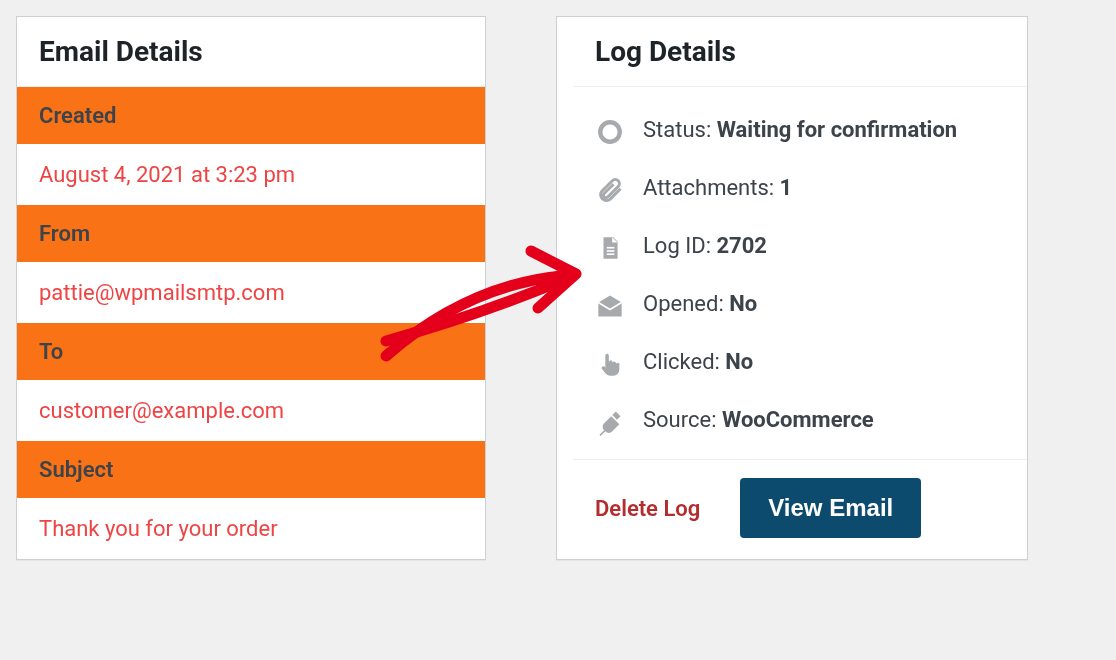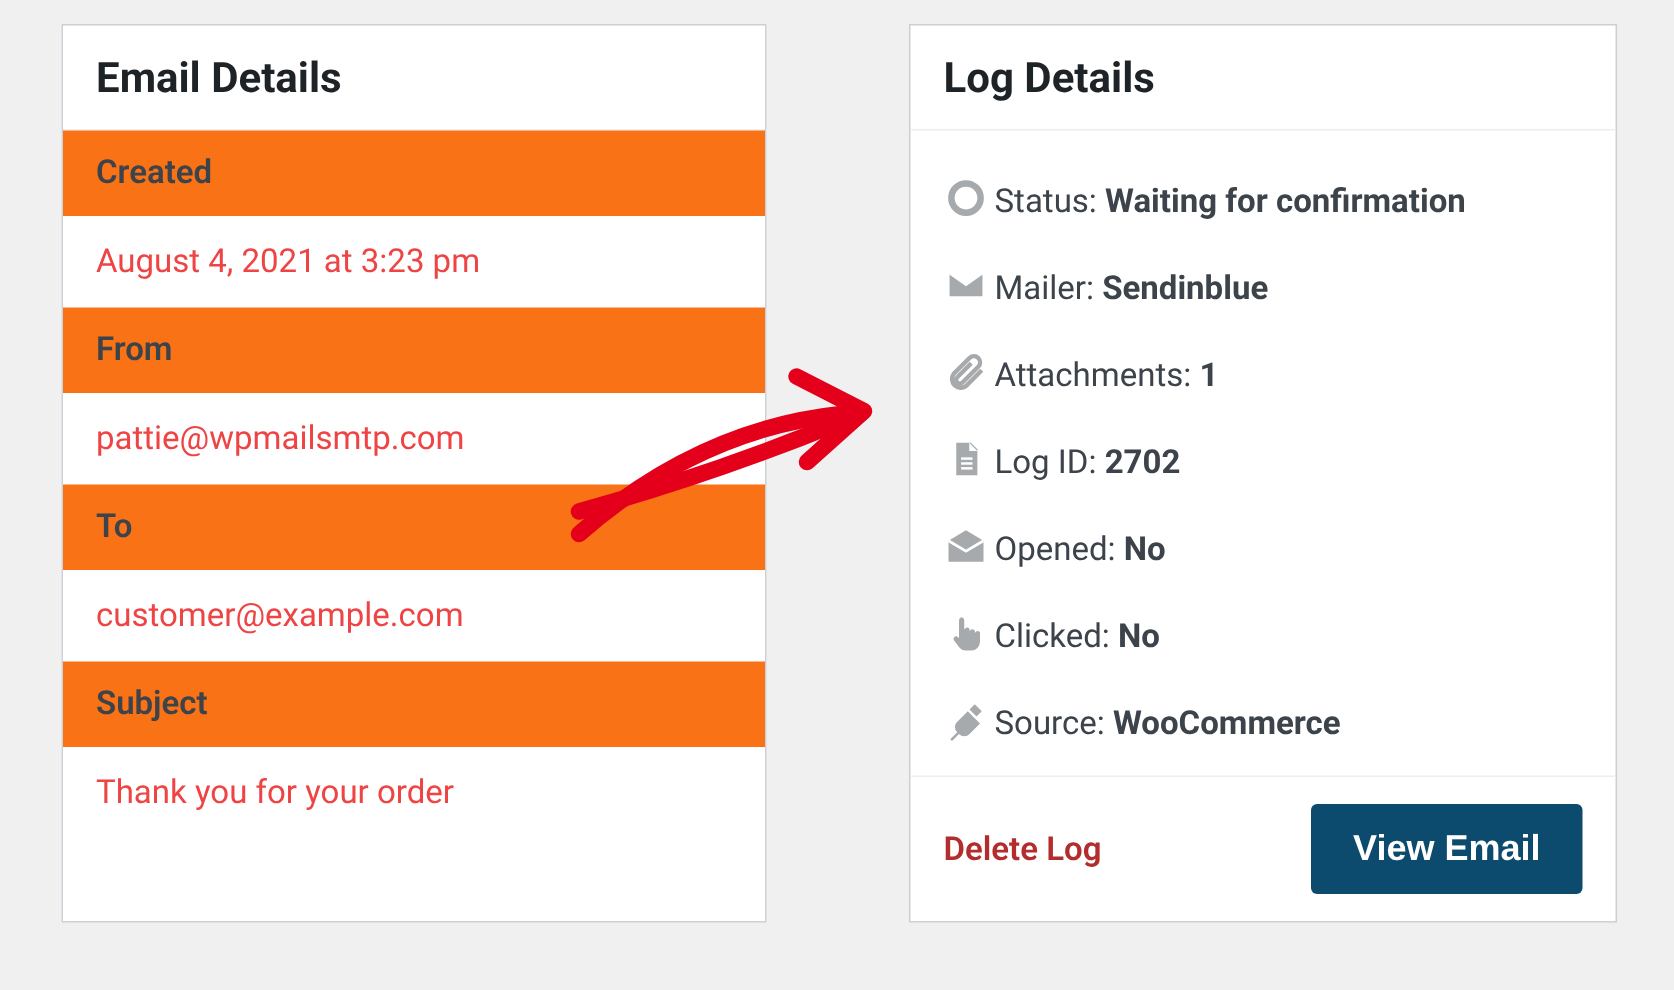--- a/index.html
+++ b/index.html
@@ -13,27 +13,27 @@
     }
     .container {
       display: flex;
       gap: 70px;
       position: relative;
     }
     .panel {
       background: #fff;
       border: 1px solid #ccd0d4;
       box-shadow: 0 1px 1px rgba(0,0,0,0.04);
-      margin-left: 25px;
     }
     .email-details {
       width: 470px;
     }
     .log-details {
       width: 472px;
+      padding-left: 16px;
     }
     .panel-header {
       padding: 18px 22px;
       font-size: 28px;
       font-weight: 700;
       color: #1d2327;
       border-bottom: 1px solid #eee;
     }
     .row-label {
       background: #f97316;
@@ -46,42 +46,41 @@
       background: #fff;
       padding: 18px 22px;
       font-size: 22px;
       color: #ef4444;
     }
     .log-body {
       padding: 16px 22px 8px 22px;
     }
     .log-item {
       display: flex;
-      align-items: flex-end;
-      gap: 4px;
+      align-items: flex-start;
+      gap: 18px;
       padding: 14px 0;
       font-size: 22px;
       color: #3c434a;
     }
     .log-item .icon {
       width: 30px;
       height: 30px;
       display: flex;
       align-items: center;
       justify-content: center;
       color: #a7aaad;
       flex-shrink: 0;
     }
     .log-item b { font-weight: 700; }
     .log-footer {
       border-top: 1px solid #eee;
       padding: 18px 22px;
       display: flex;
       align-items: center;
-      justify-content: space-between;
       gap: 40px;
     }
     .delete-link {
       color: #b32d2e;
       font-size: 22px;
       font-weight: 600;
       cursor: pointer;
     }
     .view-btn {
       background: #0c4a6e;
@@ -123,28 +122,20 @@
 
       <div class="log-item">
         <span class="icon">
           <svg viewBox="0 0 24 24" width="26" height="26" fill="none" stroke="#a7aaad" stroke-width="4">
               <circle cx="12" cy="12" r="9"></circle>
             </svg>
         </span>
         <span><span>Status: </span><b>Waiting for confirmation</b></span>
       </div>
 
-      <div class="log-item">
-        <span class="icon">
-          <svg viewBox="0 0 24 24" width="28" height="28" fill="#a7aaad">
-              <path d="M2 5h20v14H2z M2 5l10 7 10-7" fill="#a7aaad" stroke="#fff" stroke-width="1.2"></path>
-            </svg>
-        </span>
-        <span><span>Mailer: </span><b>Sendinblue</b></span>
-      </div>
 
       <div class="log-item">
         <span class="icon">
           <svg viewBox="0 0 24 24" width="28" height="28" fill="none" stroke="#a7aaad" stroke-width="2.5">
               <path d="M21 11l-9 9a5 5 0 0 1-7-7l9-9a3.5 3.5 0 0 1 5 5l-9 9a2 2 0 0 1-3-3l8-8"></path>
             </svg>
         </span>
         <span><span>Attachments: </span><b>1</b></span>
       </div>
 

